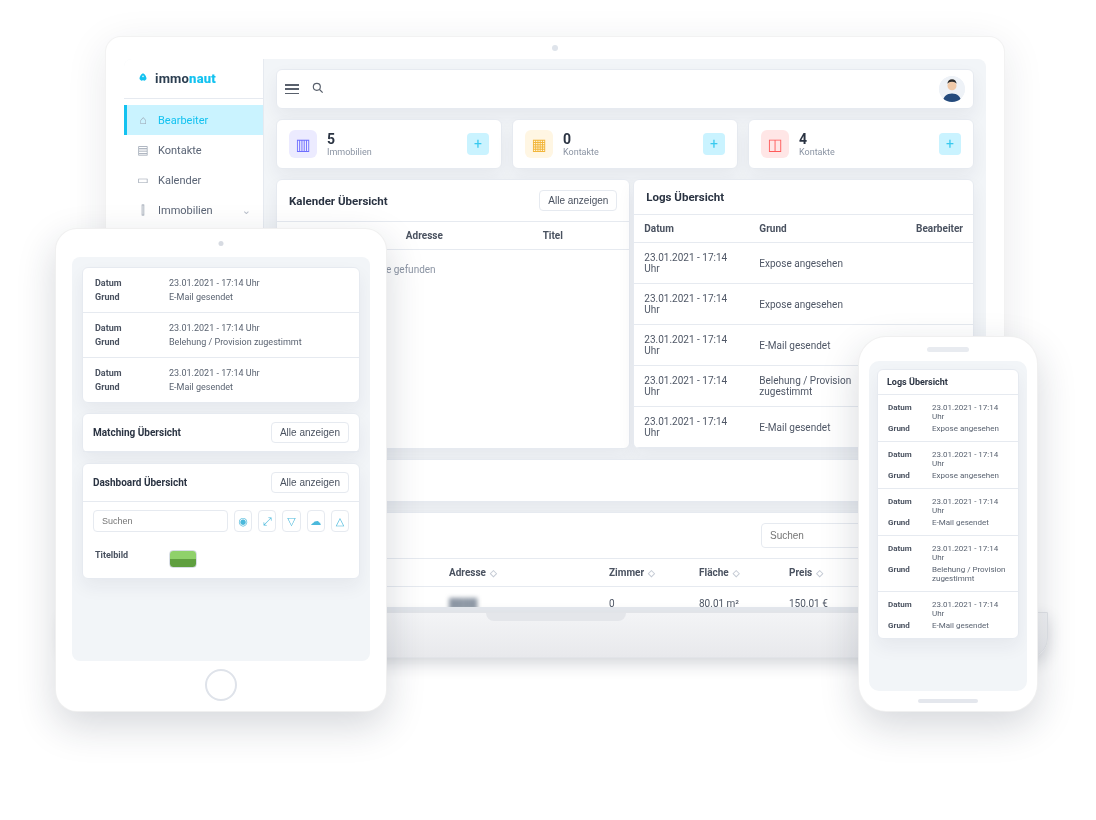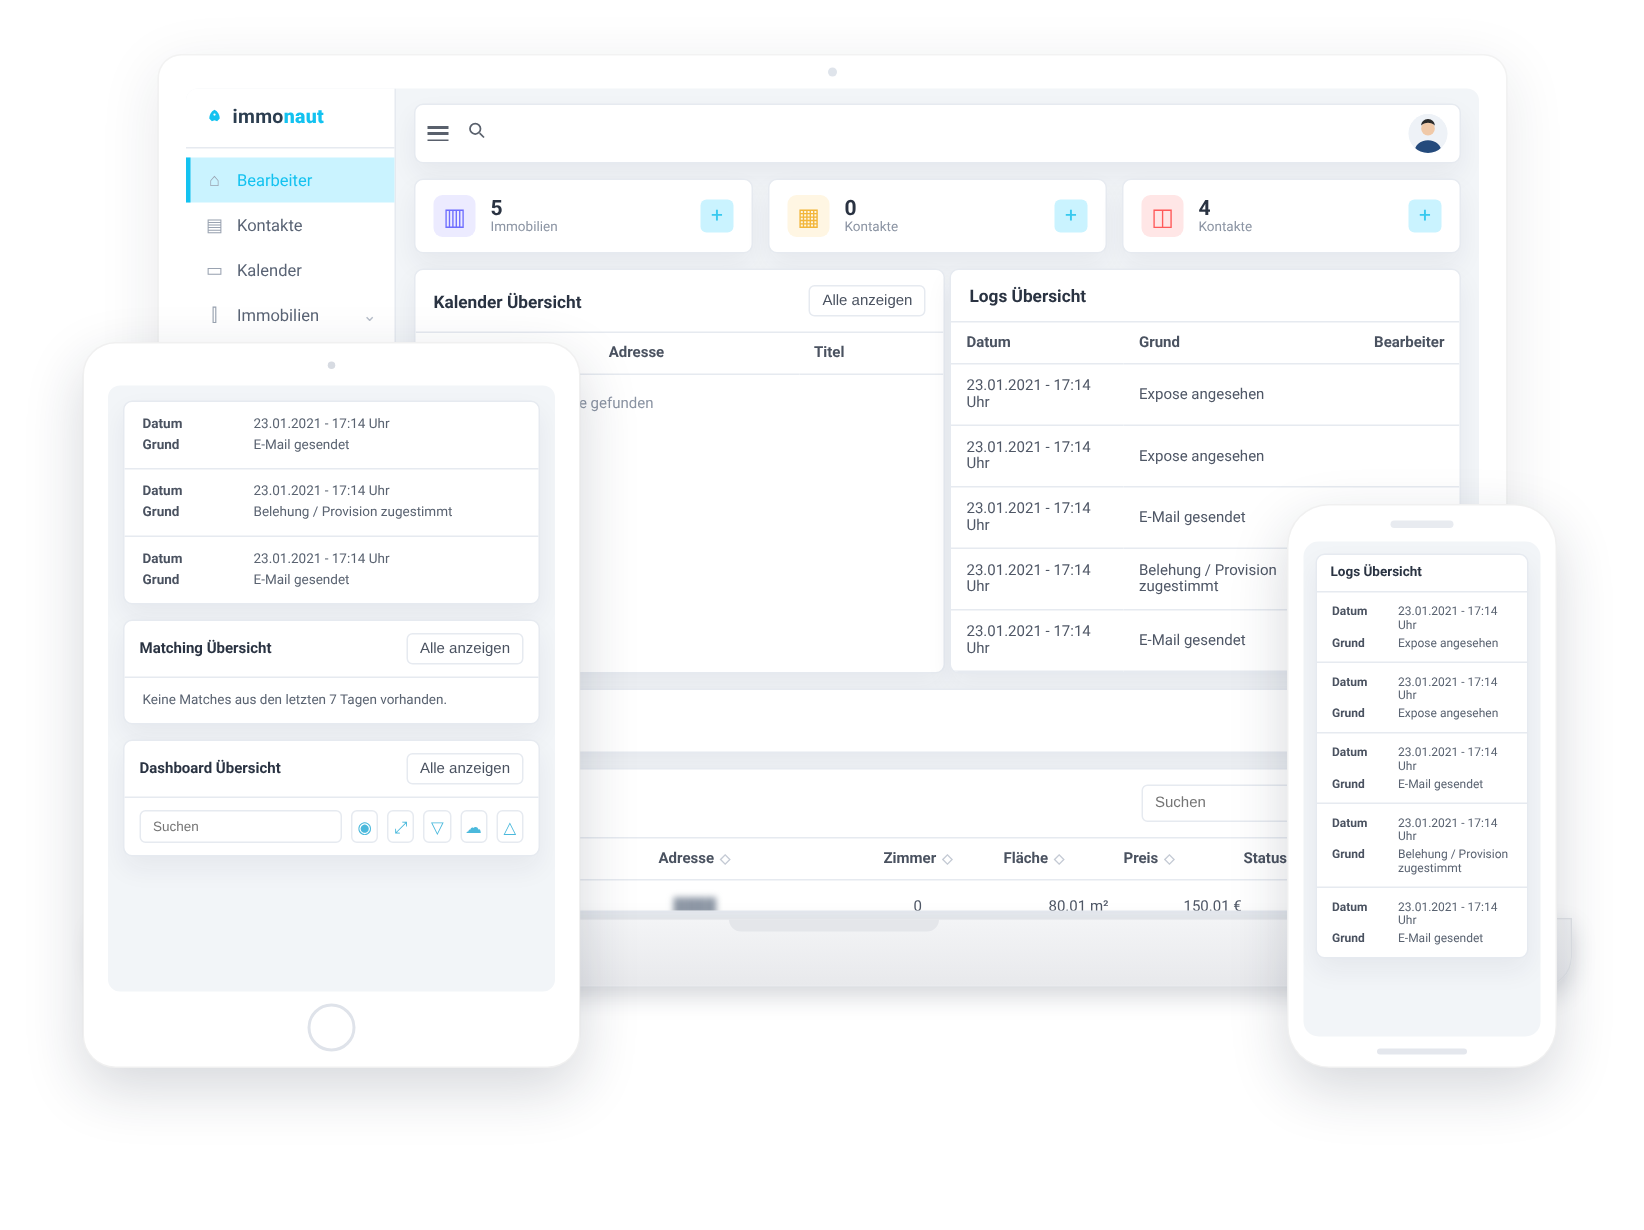--- a/index.html
+++ b/index.html
@@ -50,21 +50,21 @@
   .panel .head{display:flex;align-items:center;justify-content:space-between;padding:10px 12px;border-bottom:1px solid var(--line)}
   .panel .head h4{margin:0;font-size:11.5px;font-weight:700}
   .btn-light{border:1px solid var(--line);background:#fff;border-radius:4px;padding:4px 8px;font-size:10px;color:#4a5260;cursor:pointer}
   .tbl{width:100%;border-collapse:collapse;font-size:10px}
   .tbl th{font-weight:700;text-align:left;color:#4a5260;padding:8px 10px;border-bottom:1px solid var(--line)}
   .tbl td{padding:9px 10px;border-bottom:1px solid var(--line);color:#4f5766}
   .empty{padding:14px;color:var(--muted);font-size:10px}
   .full .search-row{display:flex;justify-content:flex-end;gap:6px;padding:10px 12px;border-bottom:1px solid var(--line)}
   .search-input{width:140px;font-size:10px;padding:6px 8px;border:1px solid var(--line);border-radius:4px;background:#fff;color:#54606f}
   .icon-btn{width:24px;height:24px;border:1px solid var(--line);border-radius:4px;background:#fff;display:flex;align-items:center;justify-content:center;color:#4bb9dc;font-size:12px;cursor:pointer}
-  .grid-head{display:grid;grid-template-columns:150px 150px 80px 80px 80px 80px;padding:8px 12px;font-size:10px;font-weight:700;color:#4a5260;border-bottom:1px solid var(--line)}
+  .grid-head{display:grid;grid-template-columns:150px 150px 80px 80px 80px 80px;gap:10px;padding:8px 12px;font-size:10px;font-weight:700;color:#4a5260;border-bottom:1px solid var(--line)}
   .sort{color:#c4cad4;font-size:9px;margin-left:4px}
   .grid-row{display:grid;grid-template-columns:150px 150px 80px 80px 80px 80px;gap:10px;padding:10px 12px;font-size:10px;color:#4f5766;align-items:center}
   .status-chip{background:#2bd4b3;color:#fff;border-radius:10px;padding:2px 8px;font-size:9px;display:inline-block}
   .blurred{filter:blur(2px);color:#8d97a5}
   
   .deck{position:absolute;left:64px;top:612px;width:984px;height:46px;background:linear-gradient(#f3f4f6,#e8e9ec);border:1px solid #e2e4e8;border-bottom-left-radius:20px;border-bottom-right-radius:20px;box-shadow:0 6px 16px rgba(30,40,60,.18)}
   .deck::before{content:"";position:absolute;left:50%;top:0;transform:translateX(-50%);width:140px;height:8px;background:#e4e6ea;border-bottom-left-radius:10px;border-bottom-right-radius:10px}
   
   .tablet{position:absolute;left:55px;top:228px;width:332px;height:484px;background:#fff;border-radius:22px;border:1px solid rgba(0,0,0,.06);box-shadow:0 14px 38px rgba(30,40,60,.18);overflow:hidden}
   .tablet::before{content:"";position:absolute;top:12px;left:50%;transform:translateX(-50%);width:5px;height:5px;border-radius:50%;background:#d7dbe2}
@@ -304,36 +304,41 @@
             <div class="k">Grund</div>
             <div class="v">E-Mail gesendet</div>
           </div>
         </div>
 
       <div class="mini-card">
         <div class="head">
           <span>Matching Übersicht</span>
           <button class="btn-light">Alle anzeigen</button>
         </div>
-        <div style="padding:10px 12px;color:#5a6371">Keine Matches aus den letzten 7 Tagen vorhanden.</div>
       </div>
 
       <div class="mini-card">
         <div class="head">
           <span>Dashboard Übersicht</span>
           <button class="btn-light">Alle anzeigen</button>
         </div>
         <div class="mini-search">
           <input placeholder="Suchen" style="">
           <div class="mini-ic">◉</div>
           <div class="mini-ic">⤢</div>
           <div class="mini-ic">▽</div>
           <div class="mini-ic">☁</div>
           <div class="mini-ic">△</div>
         </div>
+        <div class="kv">
+          <div class="k">Titelbild</div>
+          <div class="v">
+              <div class="thumb"></div>
+            </div>
+        </div>
       </div>
     </div>
   </div>
 
   <div class="phone">
     <div class="phone-body">
       <div class="phone-card">
         <div class="head">Logs Übersicht</div>
         <div id="phone-rows">
             <div class="pk">

